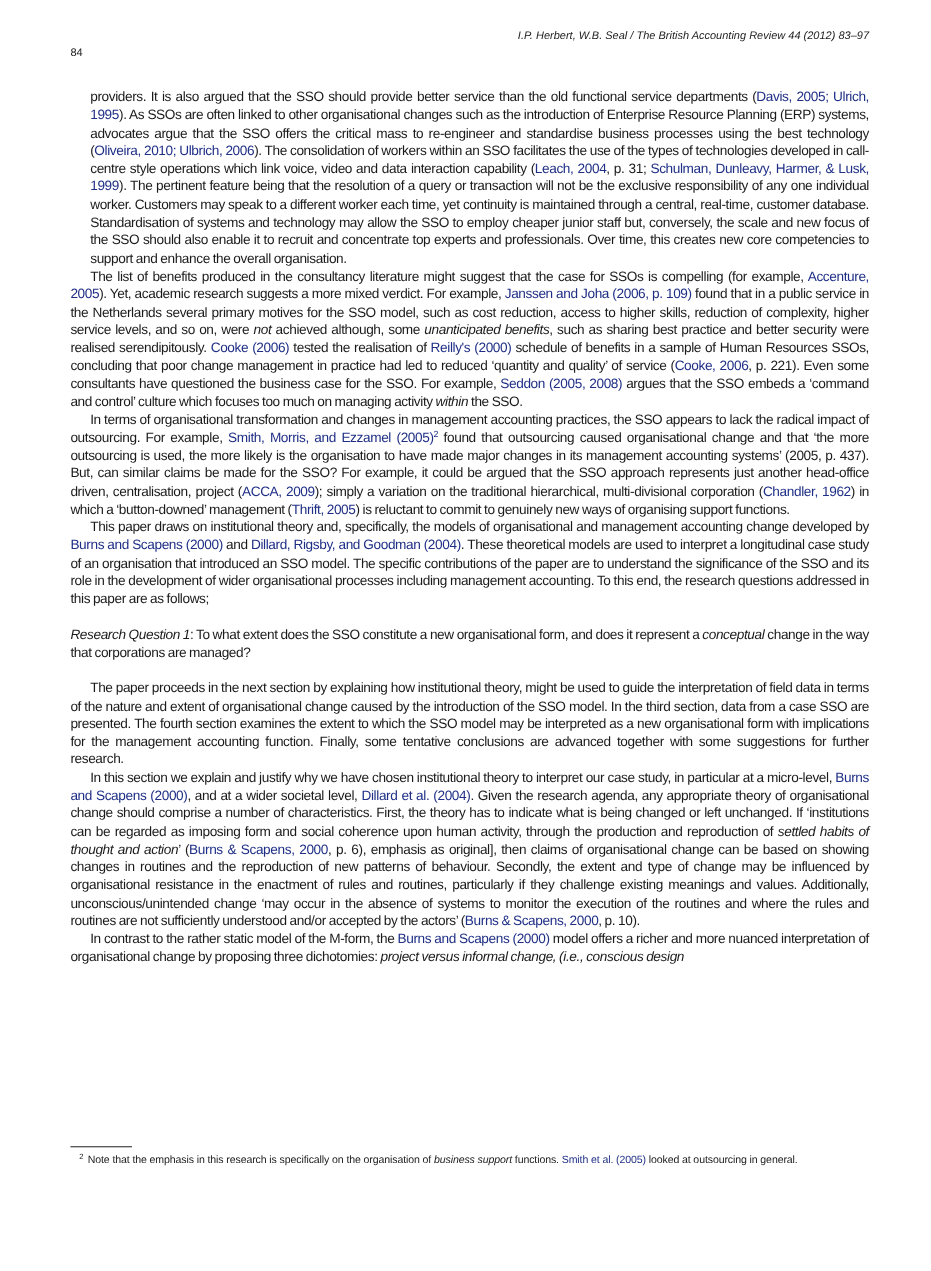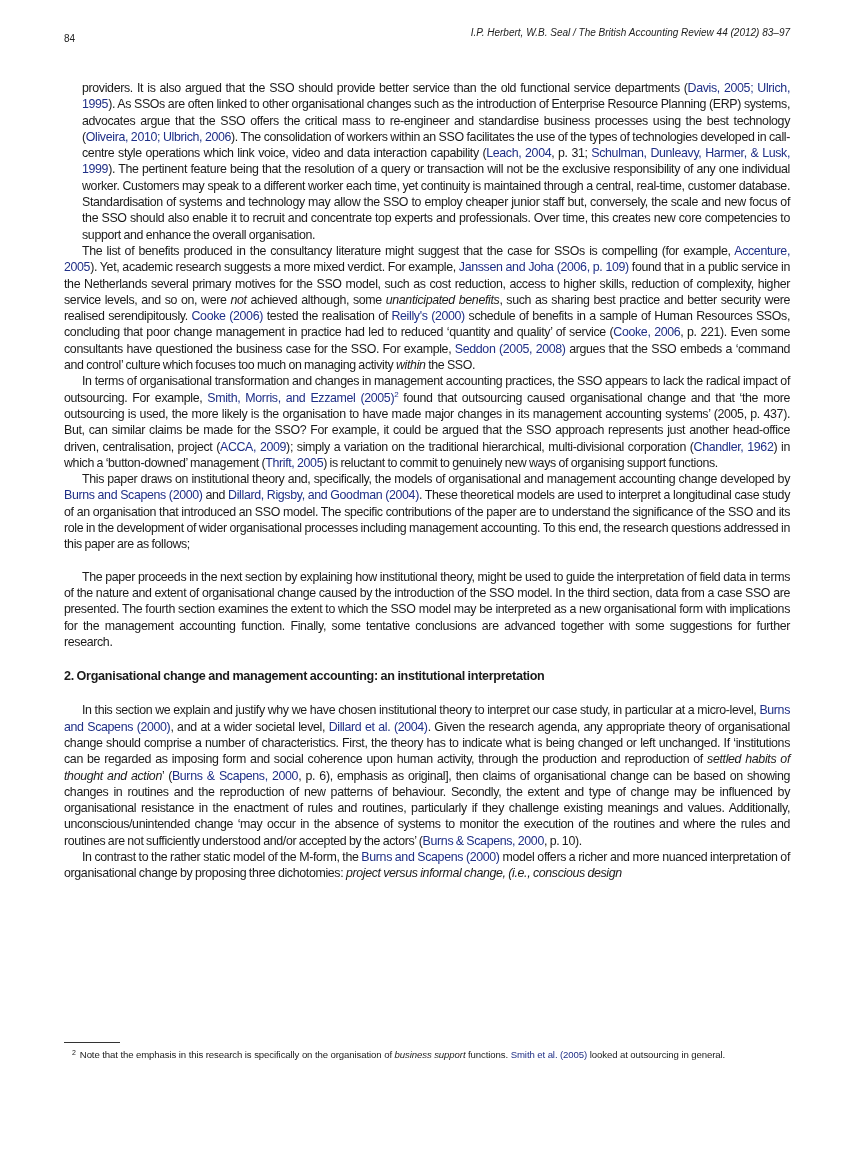--- a/index.html
+++ b/index.html
@@ -4,21 +4,21 @@
 <style>
   html, body { margin: 0; padding: 0; background: #ffffff; }
   body {
     width: 846px; height: 1155px; position: relative; overflow: hidden;
     font-family: "Liberation Sans", sans-serif; color: #1a1a1a;
   }
   .running-head {
     position: absolute; top: 27px; left: 64px; width: 726px;
     font-size: 10px; color: #222;
   }
-  .running-head .pnum { position: absolute; left: 0; top: 6px; }
+  .running-head .pnum { position: absolute; left: 0; top: 16px; }
   .running-head .journal {
     position: absolute; left: 0; width: 100%; text-align: right;
     font-style: italic;
   }
   .body-text {
     position: absolute; left: 64px; top: 80px; width: 726px;
     font-family: "Liberation Sans", sans-serif;
     font-size: 12.4px; line-height: 16.3px; text-align: justify;
     letter-spacing: -0.35px; word-spacing: -0.5px;
   }
@@ -55,25 +55,25 @@
 <div class="body-text">
   <p class="first"><span>providers. It is also argued that the SSO should provide better service than the old functional service departments (</span><a class="cite" style="color: rgb(31, 47, 134);">Davis, 2005; Ulrich, 1995</a><span>). As SSOs are often linked to other organisational changes such as the introduction of Enterprise Resource Planning (ERP) systems, advocates argue that the SSO offers the critical mass to re-engineer and standardise business processes using the best technology (</span><a class="cite" style="color: rgb(31, 47, 134);">Oliveira, 2010; Ulbrich, 2006</a><span>). The consolidation of workers within an SSO facilitates the use of the types of technologies developed in call-centre style operations which link voice, video and data interaction capability (</span><a class="cite" style="color: rgb(31, 47, 134);">Leach, 2004</a><span>, p. 31; </span><a class="cite" style="color: rgb(31, 47, 134);">Schulman, Dunleavy, Harmer, &amp; Lusk, 1999</a><span>). The pertinent feature being that the resolution of a query or transaction will not be the exclusive responsibility of any one individual worker. Customers may speak to a different worker each time, yet continuity is maintained through a central, real-time, customer database. Standardisation of systems and technology may allow the SSO to employ cheaper junior staff but, conversely, the scale and new focus of the SSO should also enable it to recruit and concentrate top experts and professionals. Over time, this creates new core competencies to support and enhance the overall organisation.</span></p>
 
   <p><span>The list of benefits produced in the consultancy literature might suggest that the case for SSOs is compelling (for example, </span><a class="cite" style="color: rgb(31, 47, 134);">Accenture, 2005</a><span>). Yet, academic research suggests a more mixed verdict. For example, </span><a class="cite" style="color: rgb(31, 47, 134);">Janssen and Joha (2006, p. 109)</a><span> found that in a public service in the Netherlands several primary motives for the SSO model, such as cost reduction, access to higher skills, reduction of complexity, higher service levels, and so on, were </span><em>not</em><span> achieved although, some </span><em>unanticipated benefits</em><span>, such as sharing best practice and better security were realised serendipitously. </span><a class="cite" style="color: rgb(31, 47, 134);">Cooke (2006)</a><span> tested the realisation of </span><a class="cite" style="color: rgb(31, 47, 134);">Reilly's (2000)</a><span> schedule of benefits in a sample of Human Resources SSOs, concluding that poor change management in practice had led to reduced ‘quantity and quality’ of service (</span><a class="cite" style="color: rgb(31, 47, 134);">Cooke, 2006</a><span>, p. 221). Even some consultants have questioned the business case for the SSO. For example, </span><a class="cite" style="color: rgb(31, 47, 134);">Seddon (2005, 2008)</a><span> argues that the SSO embeds a ‘command and control’ culture which focuses too much on managing activity </span><em>within</em><span> the SSO.</span></p>
 
   <p><span>In terms of organisational transformation and changes in management accounting practices, the SSO appears to lack the radical impact of outsourcing. For example, </span><a class="cite" style="color: rgb(31, 47, 134);">Smith, Morris, and Ezzamel (2005)</a><sup><a class="cite" style="color: rgb(31, 47, 134);">2</a></sup><span> found that outsourcing caused organisational change and that ‘the more outsourcing is used, the more likely is the organisation to have made major changes in its management accounting systems’ (2005, p. 437). But, can similar claims be made for the SSO? For example, it could be argued that the SSO approach represents just another head-office driven, centralisation, project (</span><a class="cite" style="color: rgb(31, 47, 134);">ACCA, 2009</a><span>); simply a variation on the traditional hierarchical, multi-divisional corporation (</span><a class="cite" style="color: rgb(31, 47, 134);">Chandler, 1962</a><span>) in which a ‘button-downed’ management (</span><a class="cite" style="color: rgb(31, 47, 134);">Thrift, 2005</a><span>) is reluctant to commit to genuinely new ways of organising support functions.</span></p>
 
   <p><span>This paper draws on institutional theory and, specifically, the models of organisational and management accounting change developed by </span><a class="cite" style="color: rgb(31, 47, 134);">Burns and Scapens (2000)</a><span> and </span><a class="cite" style="color: rgb(31, 47, 134);">Dillard, Rigsby, and Goodman (2004)</a><span>. These theoretical models are used to interpret a longitudinal case study of an organisation that introduced an SSO model. The specific contributions of the paper are to understand the significance of the SSO and its role in the development of wider organisational processes including management accounting. To this end, the research questions addressed in this paper are as follows;</span></p>
 
   <div class="rq-block">
+    <p class="rq"><em>Research Question 1</em><span>: To what extent does the SSO constitute a new organisational form, and does it represent a </span><em>conceptual</em><span> change in the way that corporations are managed?</span></p>
   </div>
 
   <p><span>The paper proceeds in the next section by explaining how institutional theory, might be used to guide the interpretation of field data in terms of the nature and extent of organisational change caused by the introduction of the SSO model. In the third section, data from a case SSO are presented. The fourth section examines the extent to which the SSO model may be interpreted as a new organisational form with implications for the management accounting function. Finally, some tentative conclusions are advanced together with some suggestions for further research.</span></p>
 
-  <h2 class="section">2.  Organisational change and management accounting: an institutional interpretation</h2>
 
   <p><span>In this section we explain and justify why we have chosen institutional theory to interpret our case study, in particular at a micro-level, </span><a class="cite" style="color: rgb(31, 47, 134);">Burns and Scapens (2000)</a><span>, and at a wider societal level, </span><a class="cite" style="color: rgb(31, 47, 134);">Dillard et al. (2004)</a><span>. Given the research agenda, any appropriate theory of organisational change should comprise a number of characteristics. First, the theory has to indicate what is being changed or left unchanged. If ‘institutions can be regarded as imposing form and social coherence upon human activity, through the production and reproduction of </span><em>settled habits of thought and action</em><span>’ (</span><a class="cite" style="color: rgb(31, 47, 134);">Burns &amp; Scapens, 2000</a><span>, p. 6), emphasis as original], then claims of organisational change can be based on showing changes in routines and the reproduction of new patterns of behaviour. Secondly, the extent and type of change may be influenced by organisational resistance in the enactment of rules and routines, particularly if they challenge existing meanings and values. Additionally, unconscious/unintended change ‘may occur in the absence of systems to monitor the execution of the routines and where the rules and routines are not sufficiently understood and/or accepted by the actors’ (</span><a class="cite" style="color: rgb(31, 47, 134);">Burns &amp; Scapens, 2000</a><span>, p. 10).</span></p>
 
   <p><span>In contrast to the rather static model of the M-form, the </span><a class="cite" style="color: rgb(31, 47, 134);">Burns and Scapens (2000)</a><span> model offers a richer and more nuanced interpretation of organisational change by proposing three dichotomies: </span><em>project versus informal change, (i.e., conscious design</em></p>
 </div>
 
 <div class="footnote-rule"></div>
 <div class="footnote"><span class="fn-mark">2</span><span>Note that the emphasis in this research is specifically on the organisation of </span><em>business support</em><span> functions. </span><a class="cite" style="color: rgb(31, 47, 134);">Smith et al. (2005)</a><span> looked at outsourcing in general.</span></div>
 
 </body></html>

